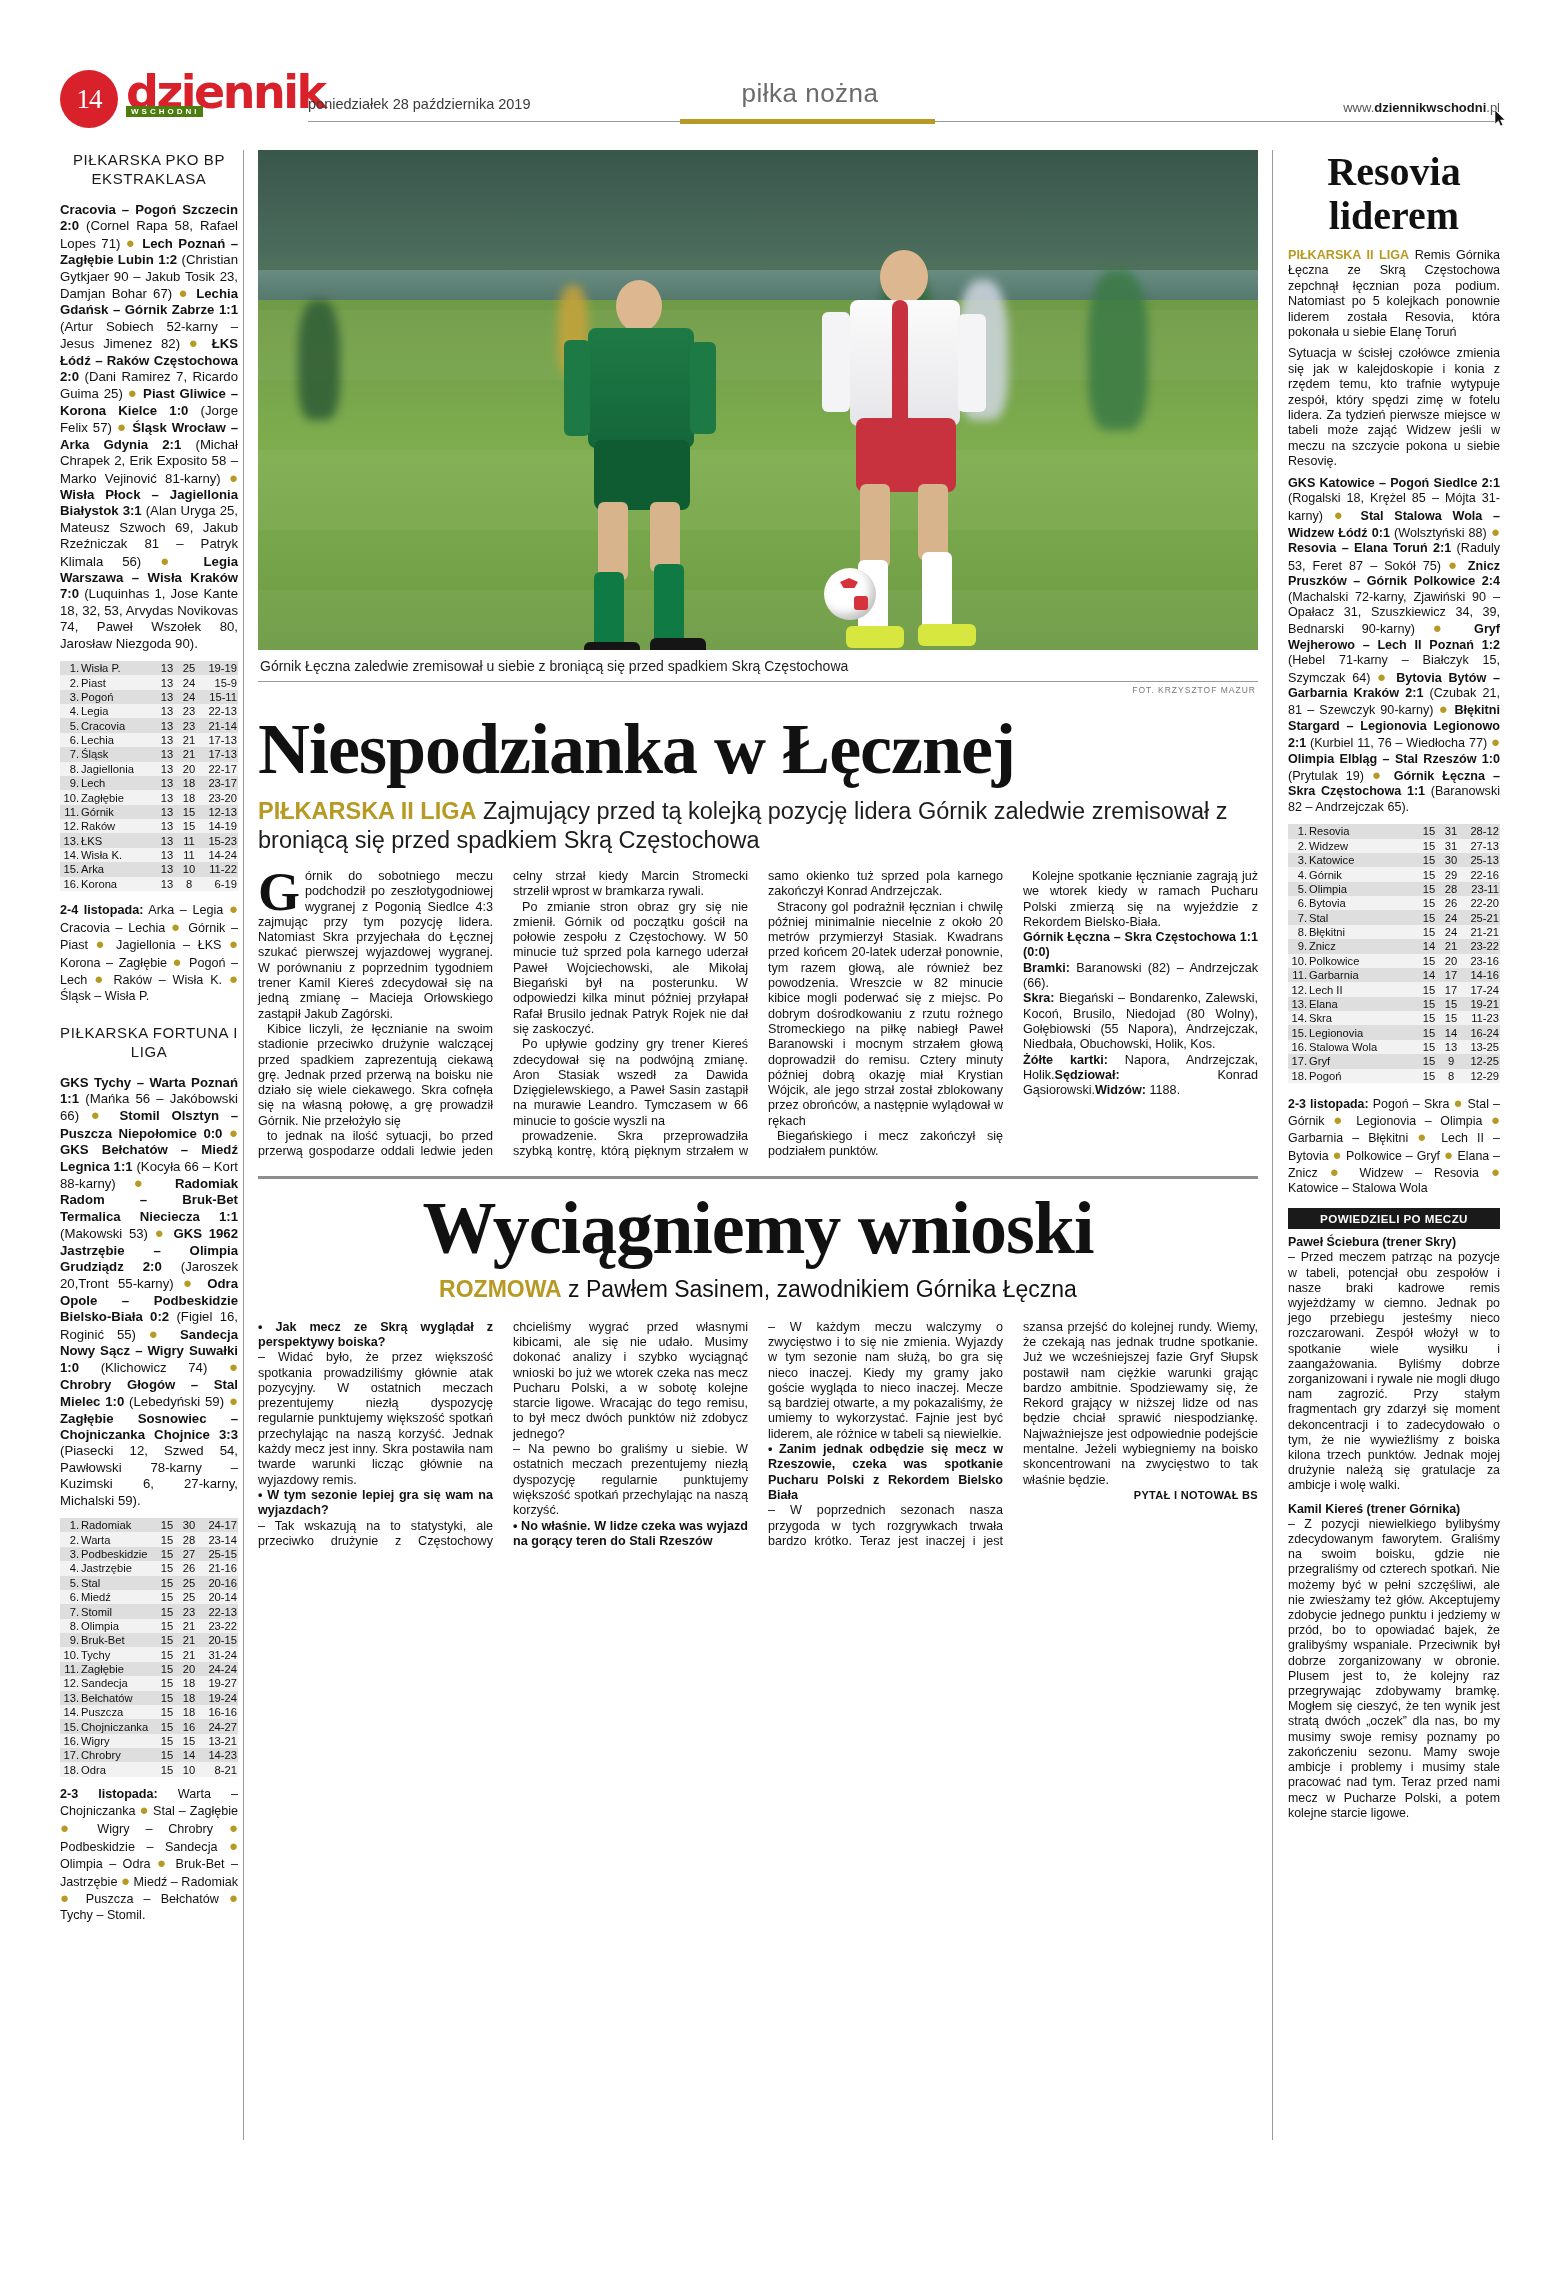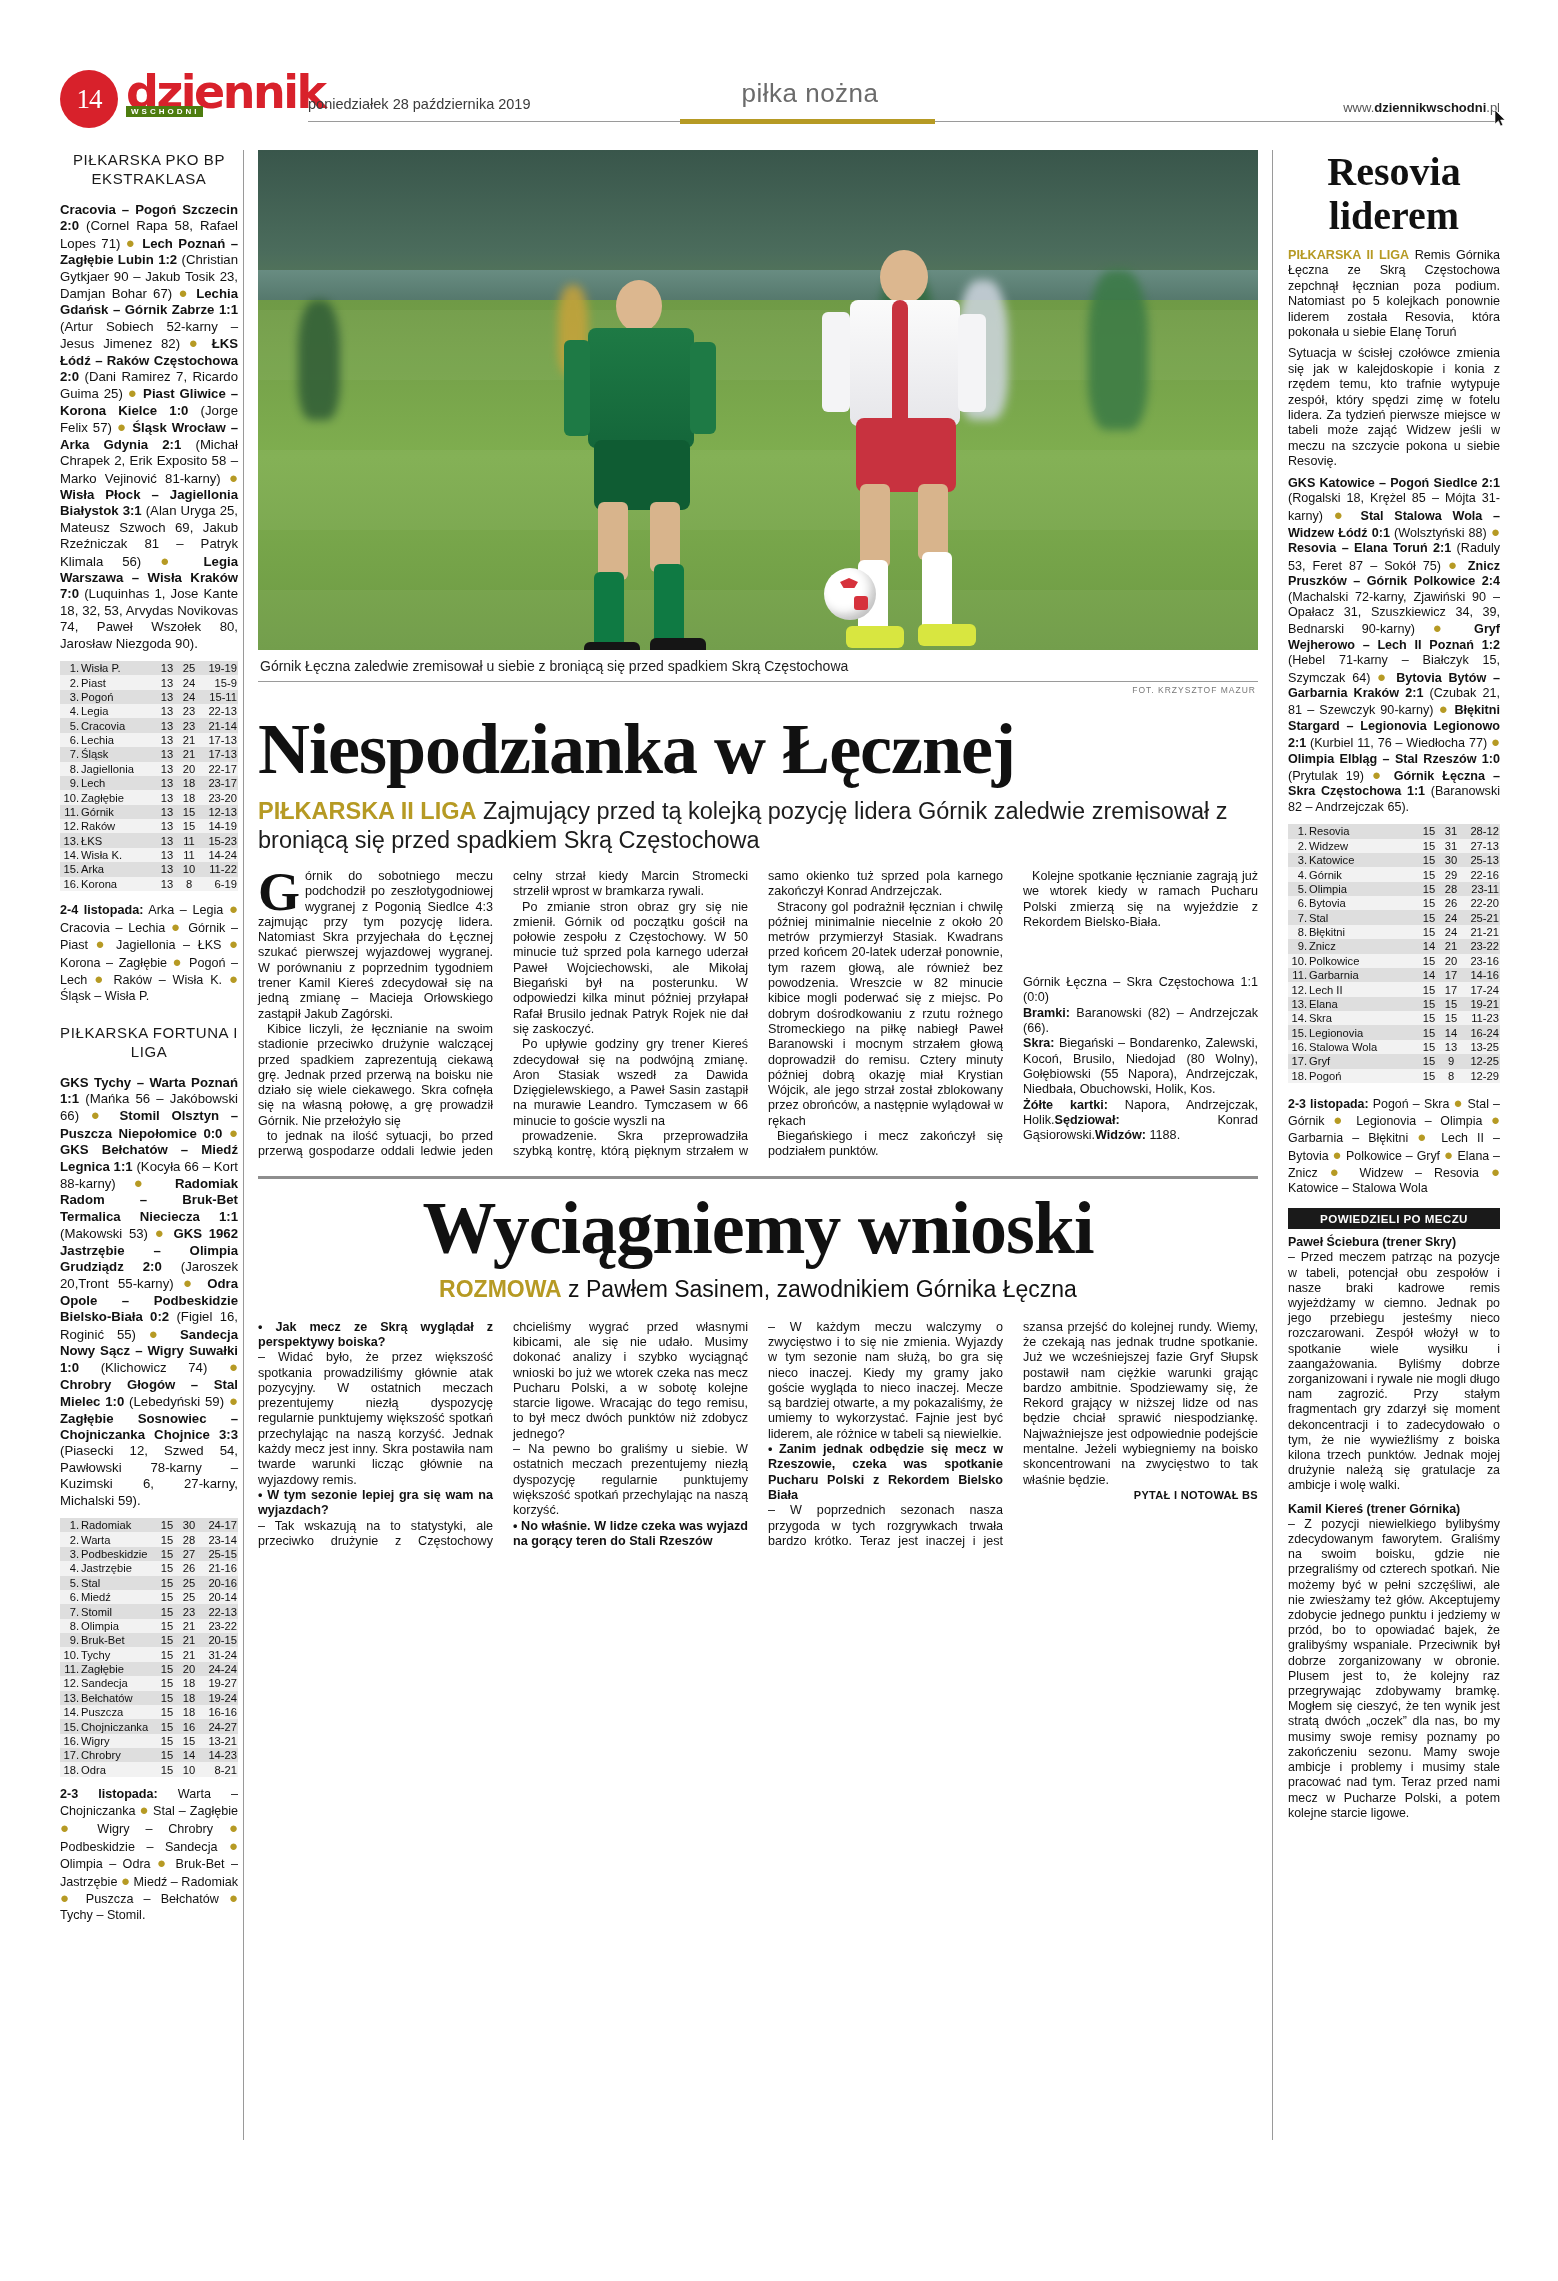--- a/index.html
+++ b/index.html
@@ -113,21 +113,21 @@
     text-align:justify; color:#111; margin-top:14px;
   }
   .body-cols p { margin:0; text-indent:9px; }
   .body-cols p.first { text-indent:0; }
   .dropcap::first-letter {
     font-family:"Liberation Serif", serif; font-weight:bold; float:left;
     font-size:54px; line-height:42px; padding:2px 5px 0 0;
   }
   .statbox { font-size:12.6px; line-height:15.3px; }
   .statbox b { font-weight:bold; }
-  .statbox .hdg { font-weight:normal;margin-top:45px; }
+  .statbox .hdg { font-weight:bold; }
 
   .rule-thick { width:1000px; height:3px; background:#8e8e8e; margin:16px 0 0 0; }
   .headline2 {
     font-family:"Liberation Serif", serif; font-weight:bold; font-size:74px;
     line-height:78px; letter-spacing:-1px; color:#111; margin:10px 0 0 0; text-align:center;
   }
   .lede2 { font-size:23px; line-height:29px; text-align:center; margin-top:8px; }
   .lede2 .kicker { font-weight:bold; color:#b69a24; }
 
   .qa-cols { column-count:4; column-gap:20px; font-size:12.6px; line-height:15.3px; text-align:justify; margin-top:16px; }

